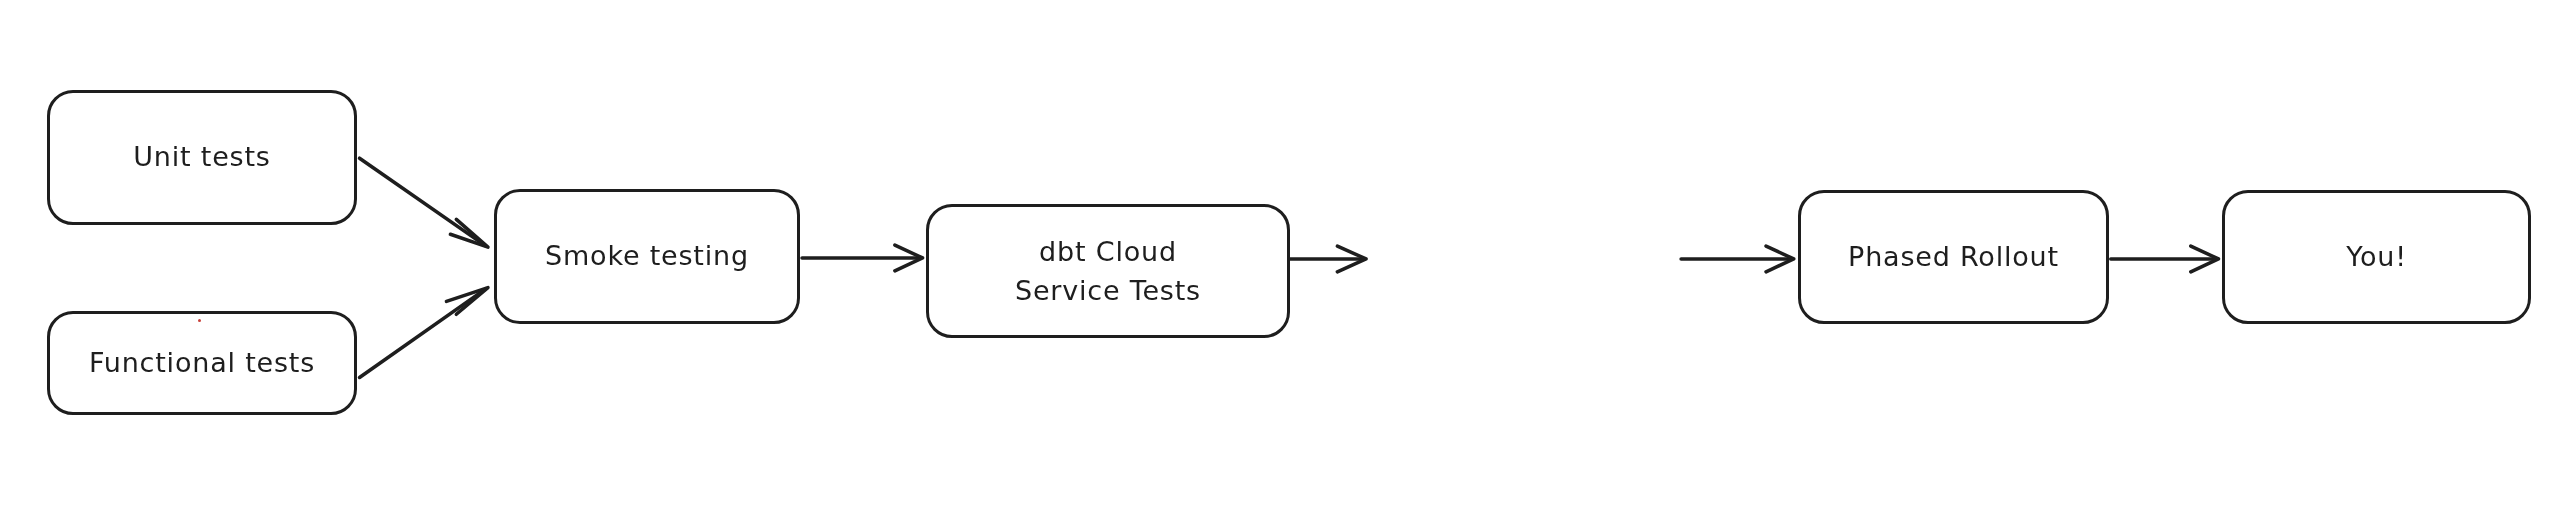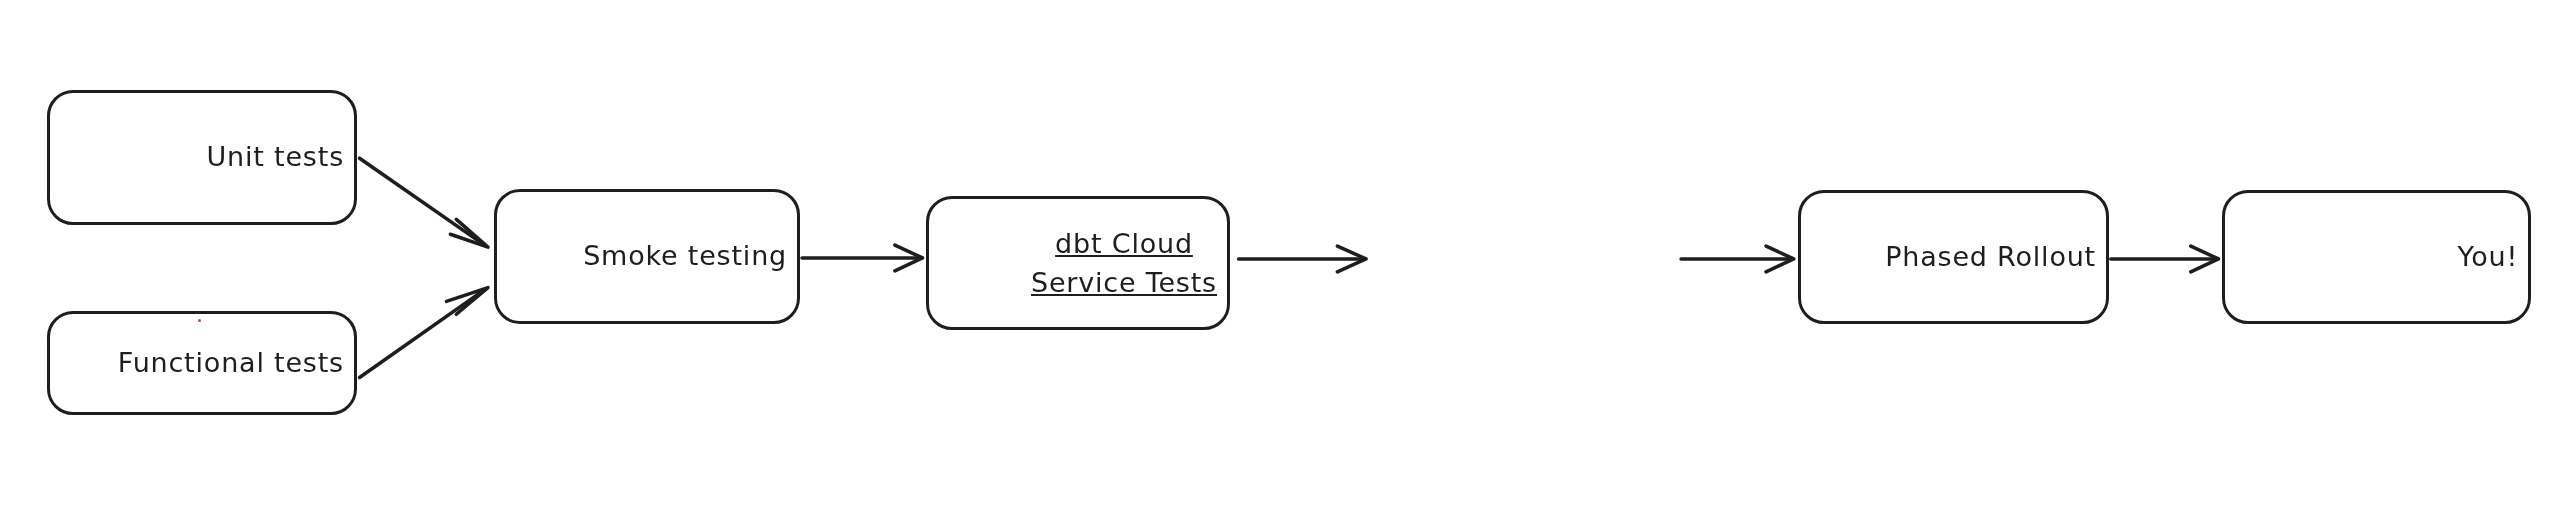--- a/index.html
+++ b/index.html
@@ -22,21 +22,21 @@
     top: 0;
     width: 2576px;
     height: 510px;
     pointer-events: none;
   }
   .node {
     position: absolute;
     box-sizing: border-box;
     display: flex;
     align-items: center;
-    justify-content: flex-end;
+    justify-content: center;
     text-align: center;
     background: #ffffff;
     border: 3.4px solid #1e1e1e;
     border-radius: 26px;
     color: #1e1e1e;
   }
   .node-label {
     font-family: "DejaVu Sans", sans-serif;
     font-size: 27px;
     line-height: 1.42;
@@ -100,21 +100,21 @@
   </div>
 
   <div class="node" style="left: 47px; top: 311px; width: 310px; height: 104px; border-color: rgb(30, 30, 30); color: rgb(30, 30, 30);">
     <span class="node-label">Functional tests</span>
   </div>
 
   <div class="node" style="left: 494px; top: 189px; width: 306px; height: 135px; border-color: rgb(30, 30, 30); color: rgb(30, 30, 30);">
     <span class="node-label">Smoke testing</span>
   </div>
 
-  <div class="node" style="left: 926px; top: 196px; width: 304px; height: 134px; border-color: rgb(30, 30, 30); color: rgb(30, 30, 30); text-decoration: underline;">
+  <div class="node" style="left: 926px; top: 204px; width: 364px; height: 134px; border-color: rgb(30, 30, 30); color: rgb(30, 30, 30);">
     <span class="node-label two-line">dbt Cloud
 Service Tests</span>
   </div>
 
 
   <div class="node" style="left: 2222px; top: 190px; width: 309px; height: 134px; border-color: rgb(30, 30, 30); color: rgb(30, 30, 30);">
     <span class="node-label">You!</span>
   </div>
 
   <div class="node" style="left: 1798px; top: 190px; width: 311px; height: 134px; border-color: rgb(30, 30, 30); color: rgb(30, 30, 30);">

